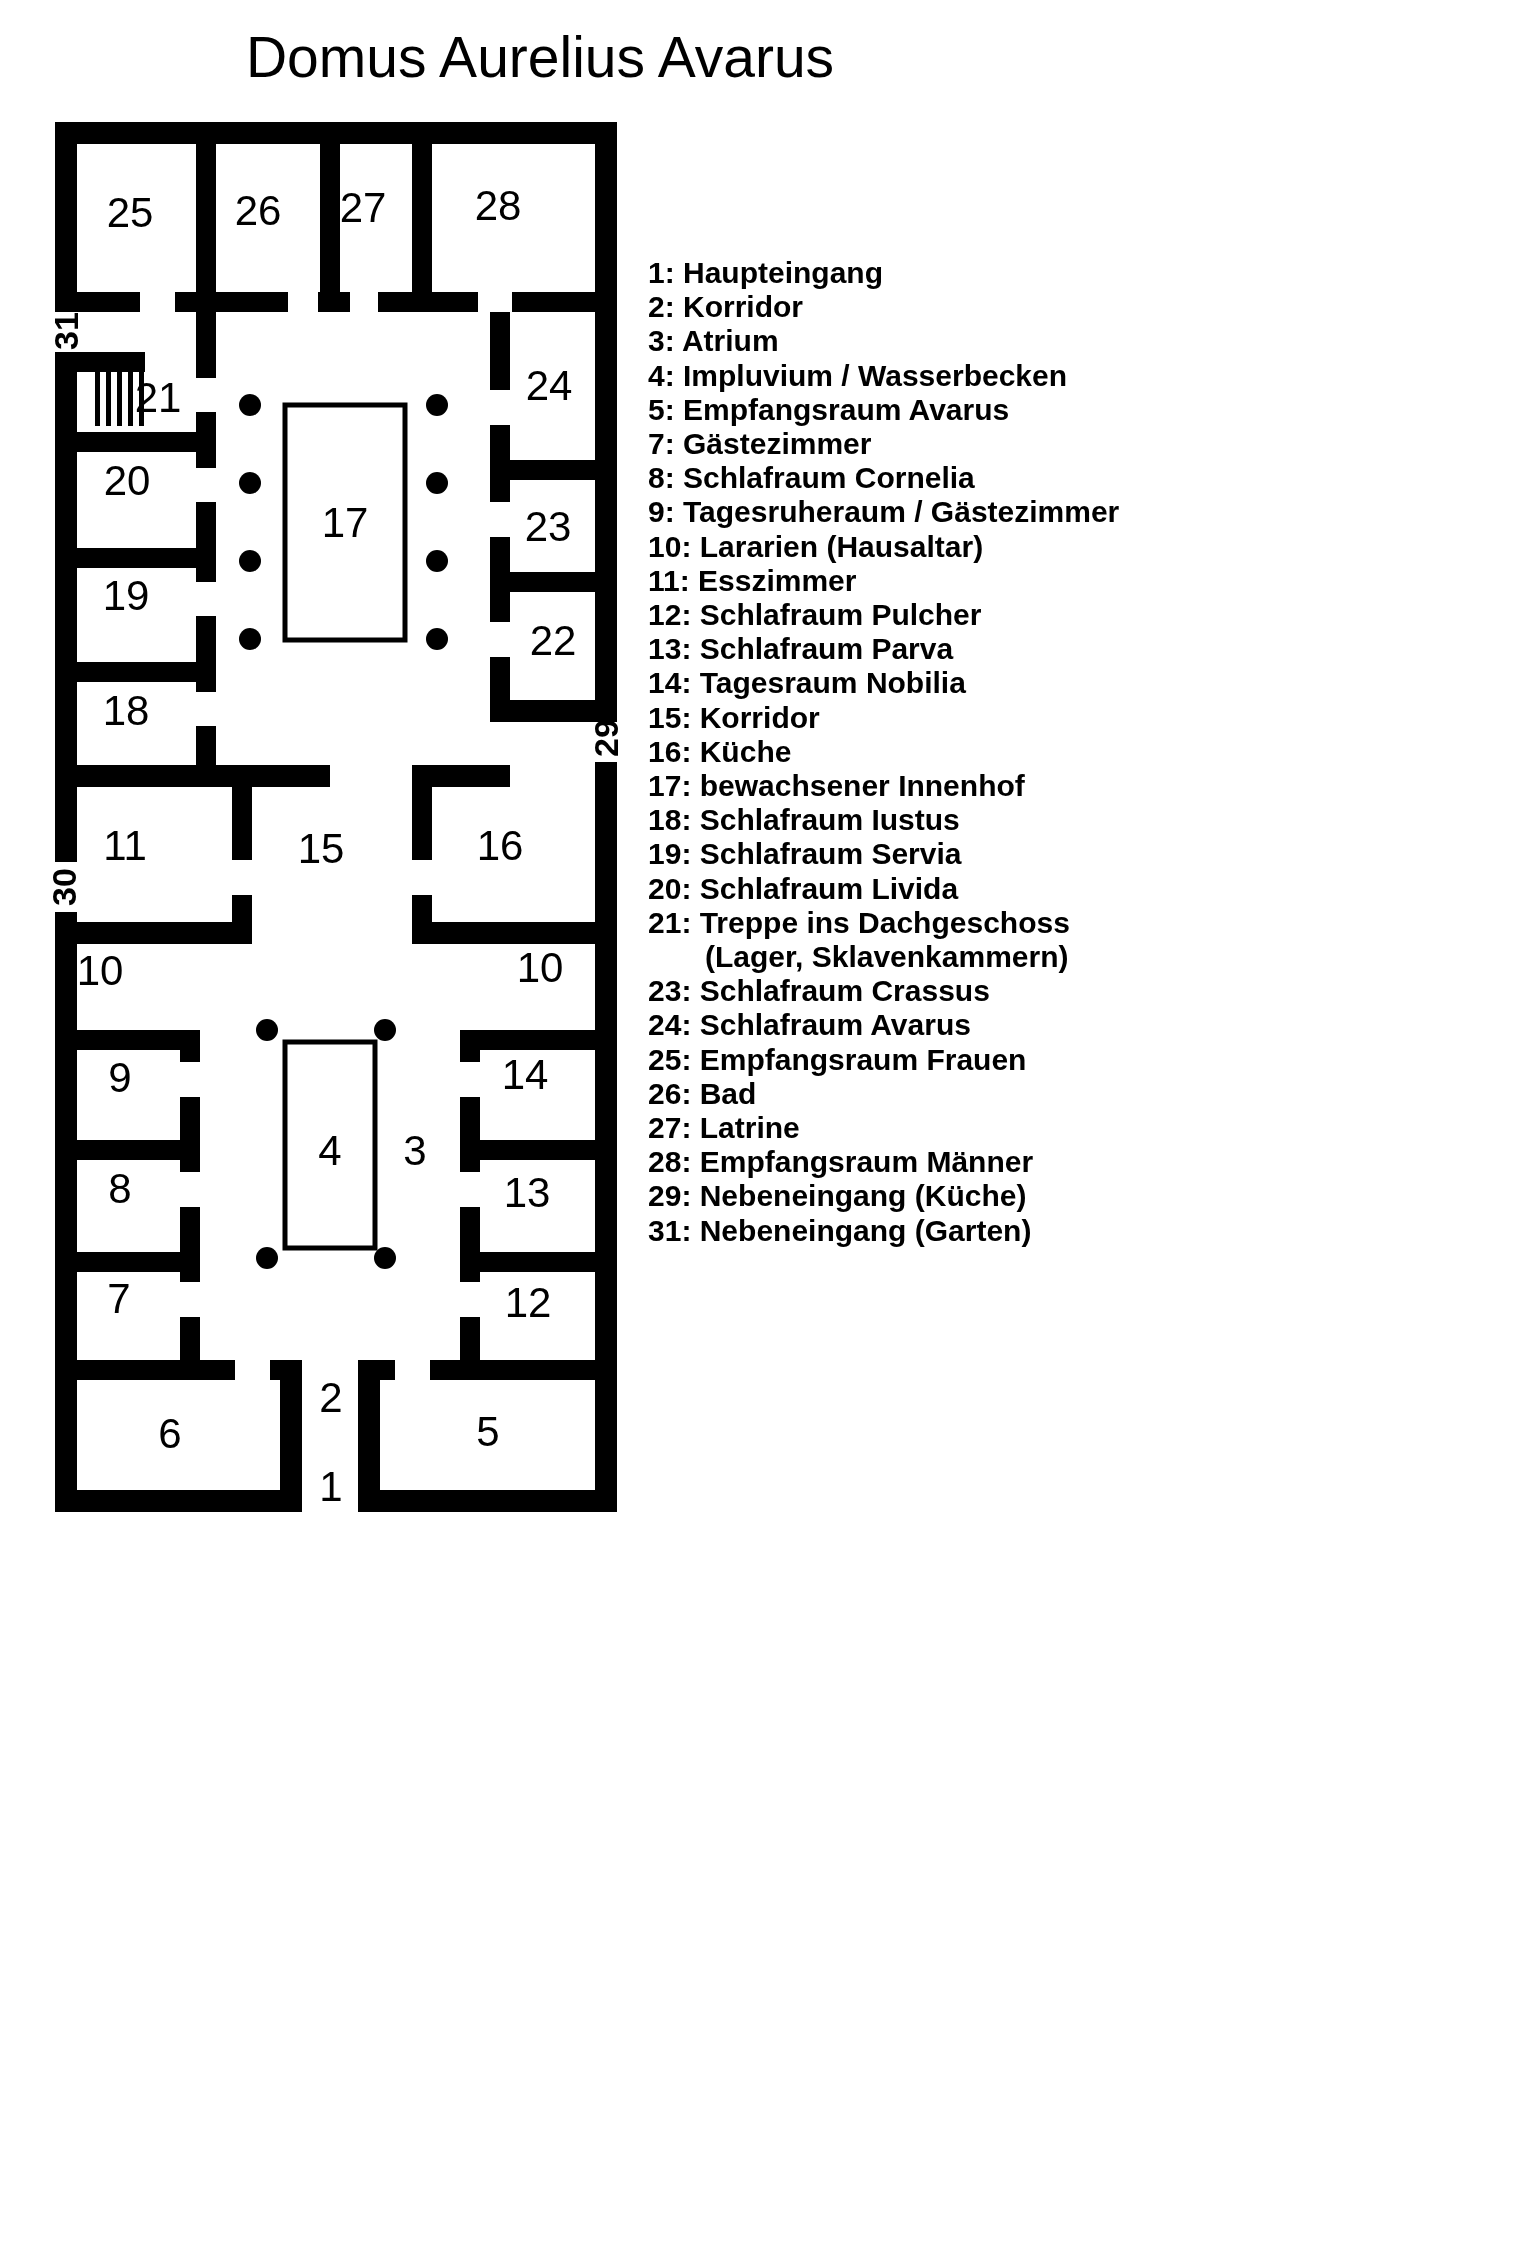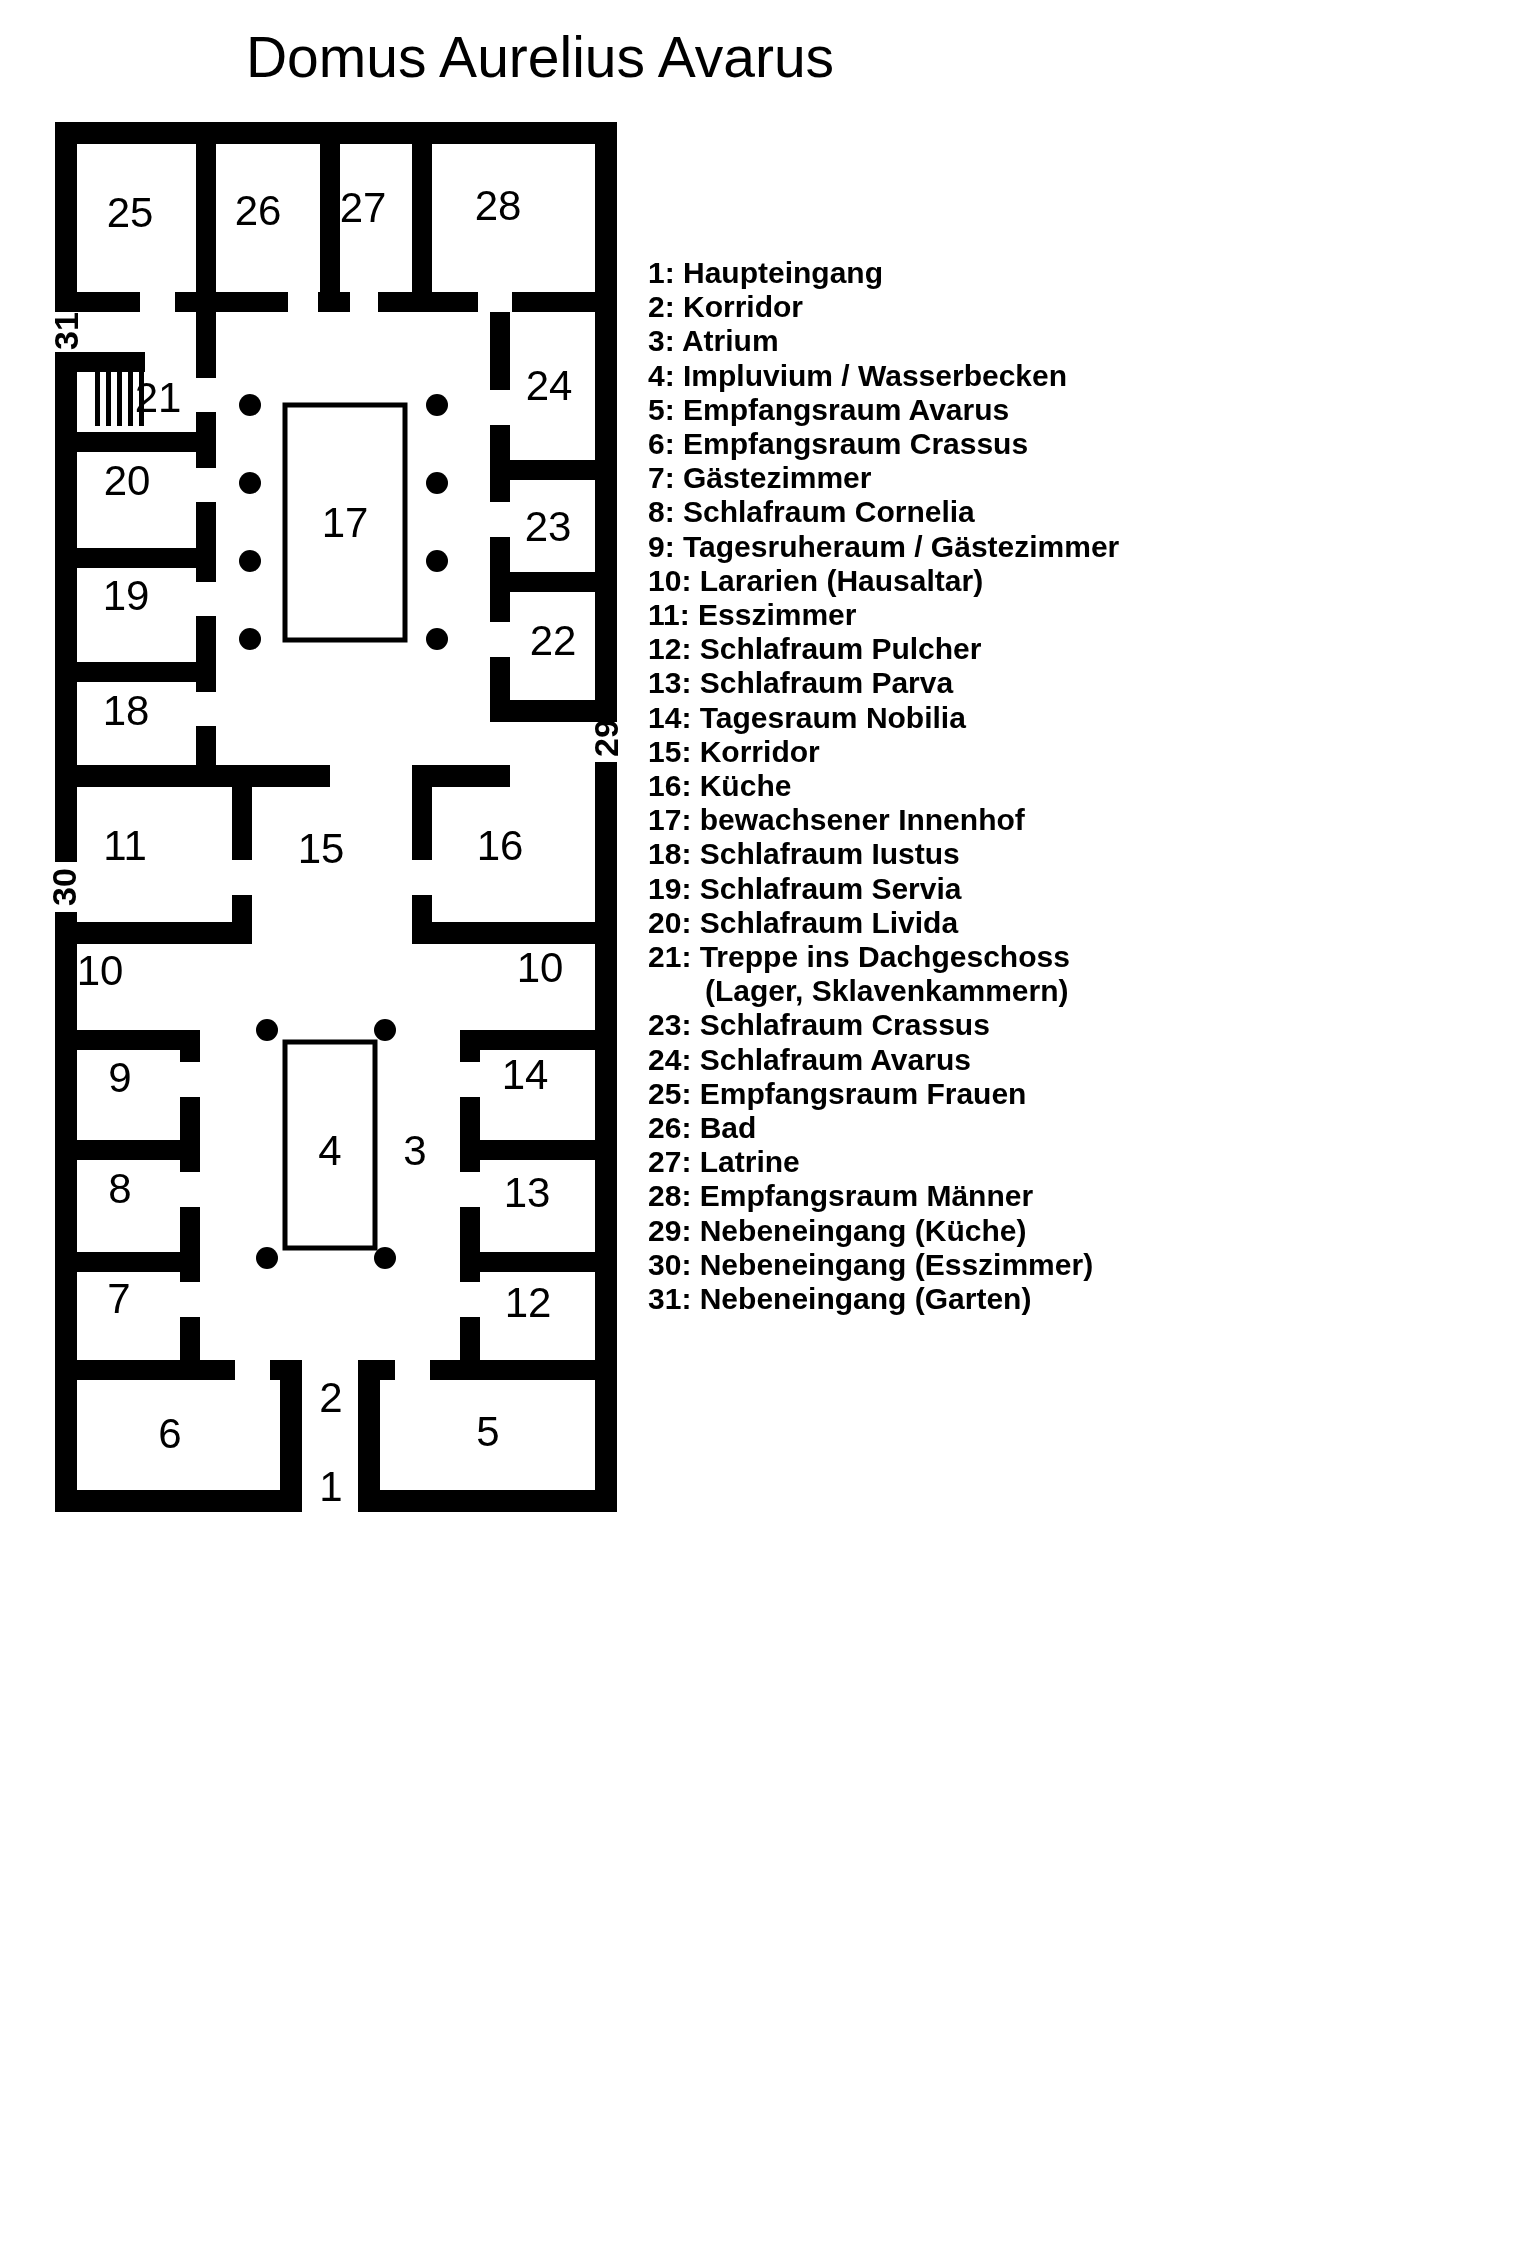--- a/index.html
+++ b/index.html
@@ -190,23 +190,20 @@
     <div class="legend-entry">
       <div class="legend-line"><span>3</span>: <span>Atrium</span></div>
     </div>
     <div class="legend-entry">
       <div class="legend-line"><span>4</span>: <span>Impluvium / Wasserbecken</span></div>
     </div>
     <div class="legend-entry">
       <div class="legend-line"><span>5</span>: <span>Empfangsraum Avarus</span></div>
     </div>
     <div class="legend-entry">
-      <div class="legend-line"><span>6</span>: <span>Empfangsraum Crassus</span></div>
-    </div>
-    <div class="legend-entry">
       <div class="legend-line"><span>7</span>: <span>Gästezimmer</span></div>
     </div>
     <div class="legend-entry">
       <div class="legend-line"><span>8</span>: <span>Schlafraum Cornelia</span></div>
     </div>
     <div class="legend-entry">
       <div class="legend-line"><span>9</span>: <span>Tagesruheraum / Gästezimmer</span></div>
     </div>
     <div class="legend-entry">
       <div class="legend-line"><span>10</span>: <span>Lararien (Hausaltar)</span></div>
@@ -260,18 +257,15 @@
     <div class="legend-entry">
       <div class="legend-line"><span>27</span>: <span>Latrine</span></div>
     </div>
     <div class="legend-entry">
       <div class="legend-line"><span>28</span>: <span>Empfangsraum Männer</span></div>
     </div>
     <div class="legend-entry">
       <div class="legend-line"><span>29</span>: <span>Nebeneingang (Küche)</span></div>
     </div>
     <div class="legend-entry">
-      <div class="legend-line"><span>30</span>: <span>Nebeneingang (Esszimmer)</span></div>
-    </div>
-    <div class="legend-entry">
       <div class="legend-line"><span>31</span>: <span>Nebeneingang (Garten)</span></div>
     </div>
   </div>
 
 </body></html>

